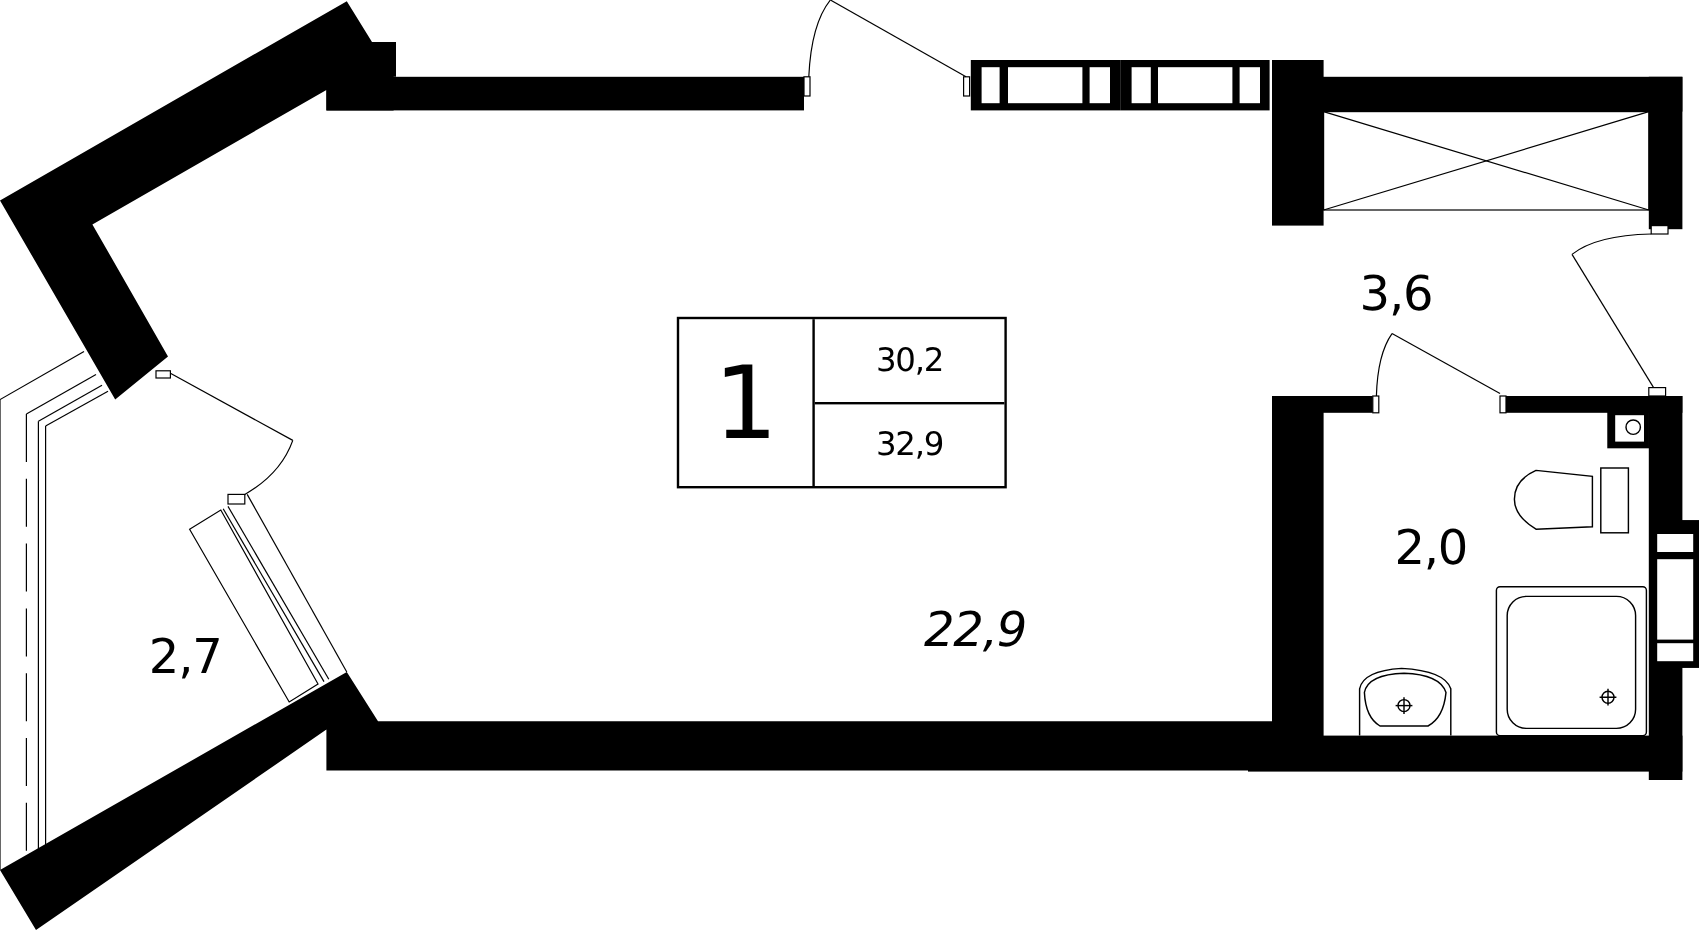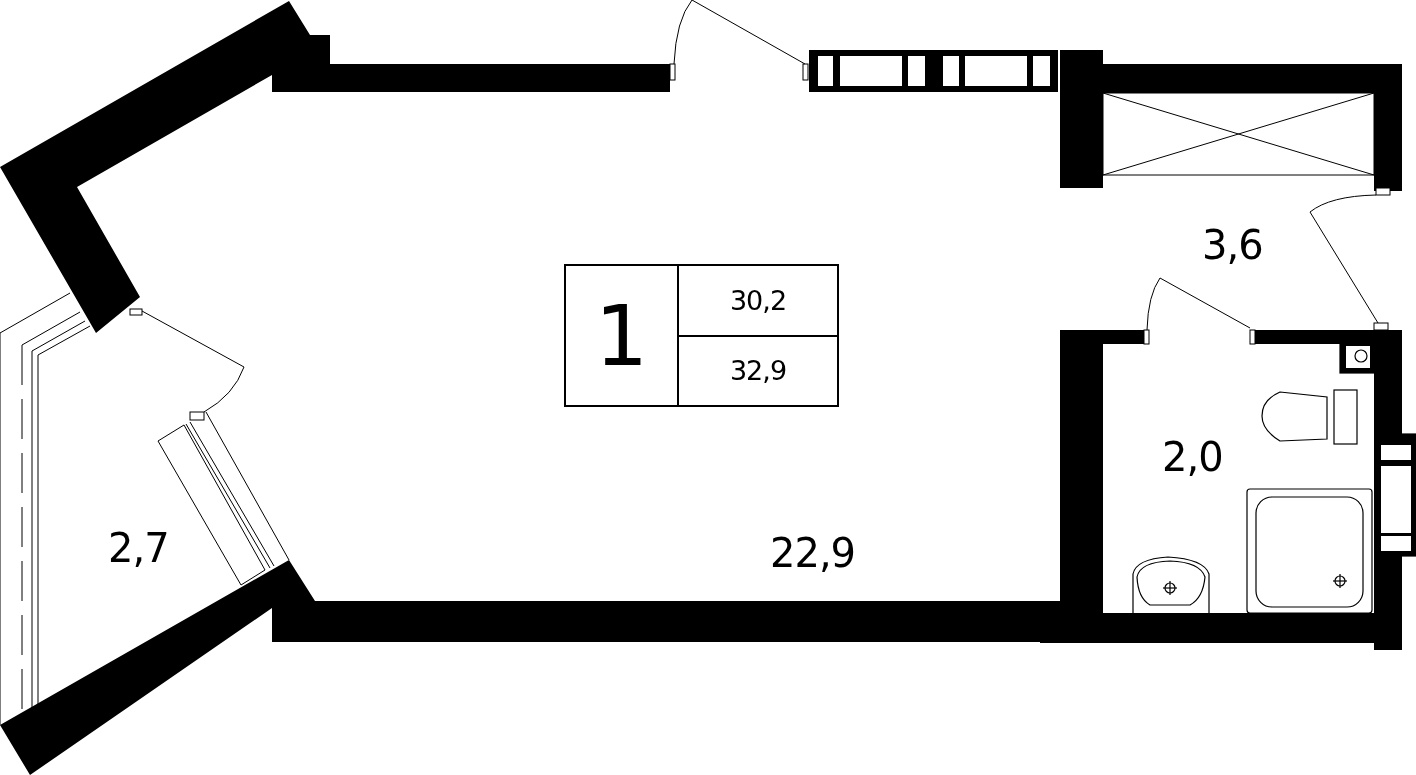--- a/index.html
+++ b/index.html
@@ -141,16 +141,16 @@
 </svg>
 
 <div class="summary-box">
   <div class="summary-rooms">1</div>
   <div class="summary-areas">
     <div class="summary-cell">30,2</div>
     <div class="summary-cell">32,9</div>
   </div>
 </div>
 
-<div class="lbl room-area" style="left:770px; top:533px;">22,9</div>
-<div class="lbl room-area" style="left:108px; top:528px;">2,7</div>
-<div class="lbl room-area" style="left:1202px; top:225px;">3,6</div>
+<div class="lbl room-area" style="left:770px; top:505px;font-style:italic;">22,9</div>
+<div class="lbl room-area" style="left:124px; top:528px;">2,7</div>
+<div class="lbl room-area" style="left:1133px; top:225px;">3,6</div>
 <div class="lbl room-area" style="left:1162px; top:437px;">2,0</div>
 
 </body></html>

